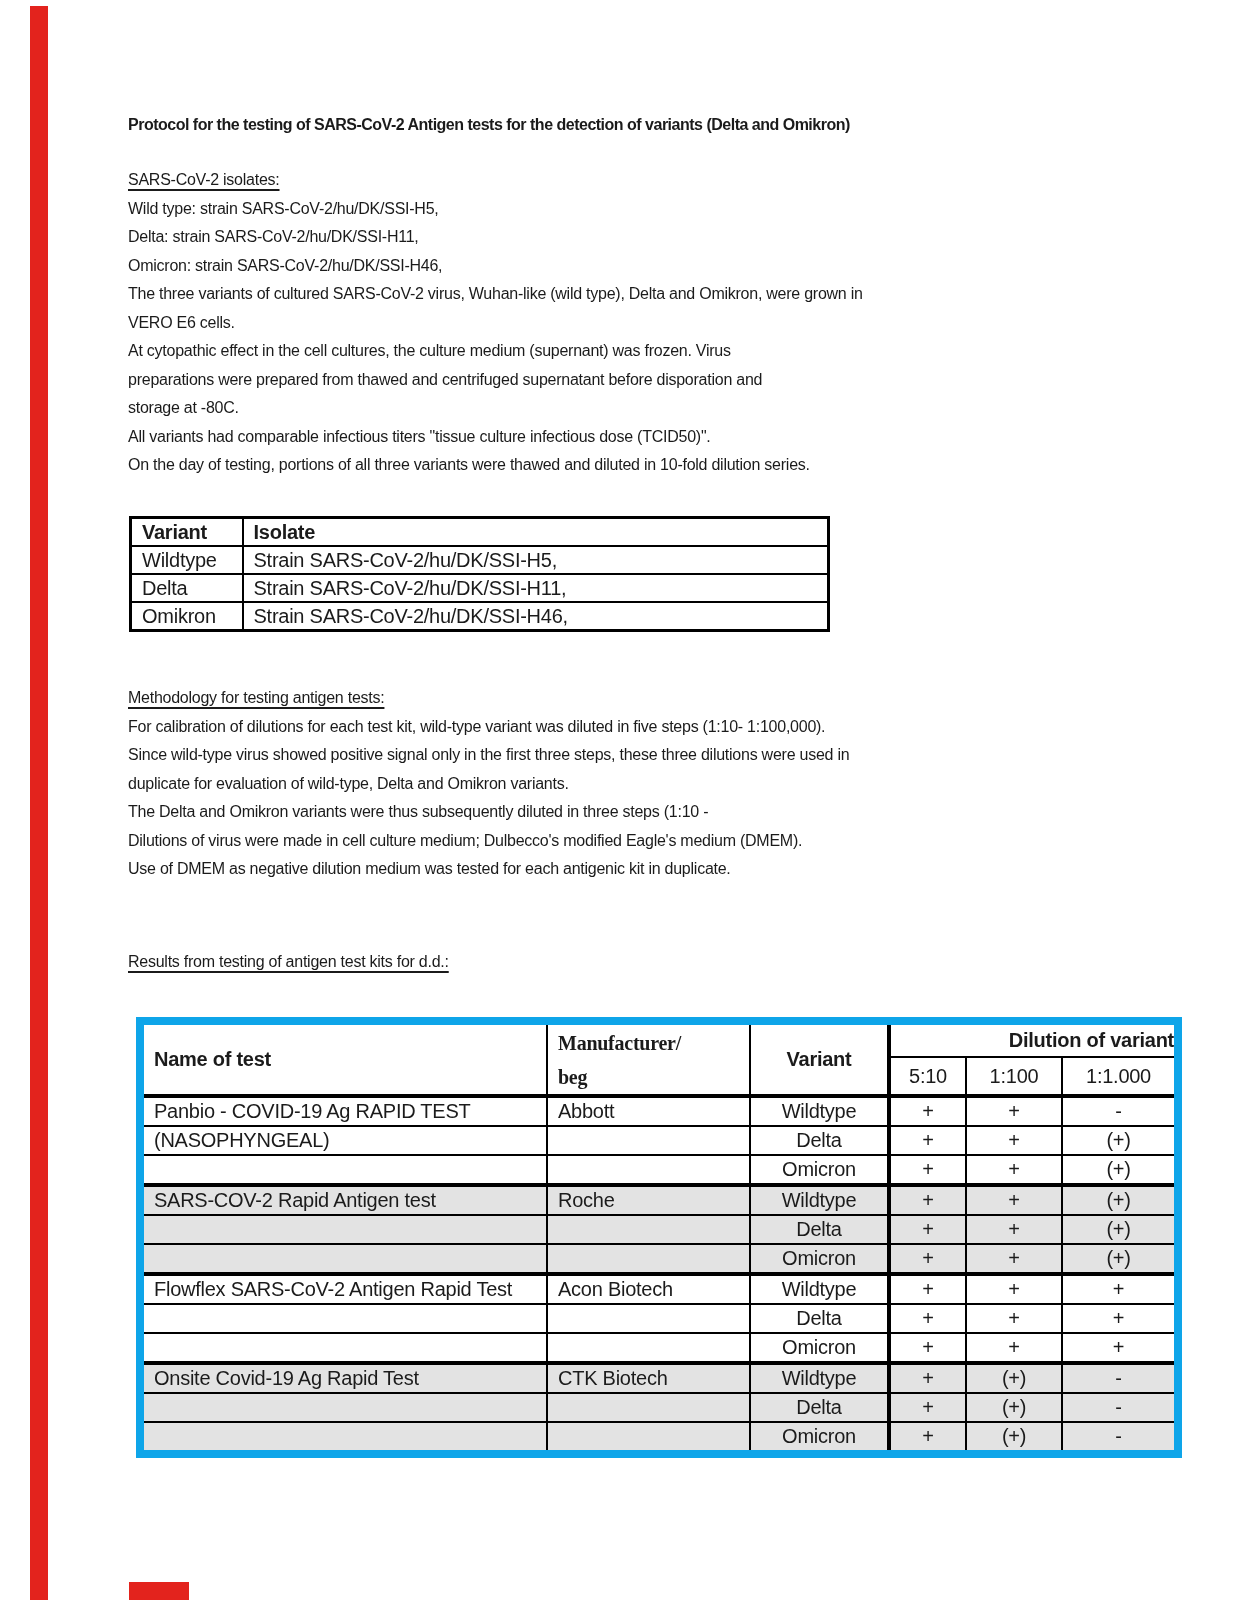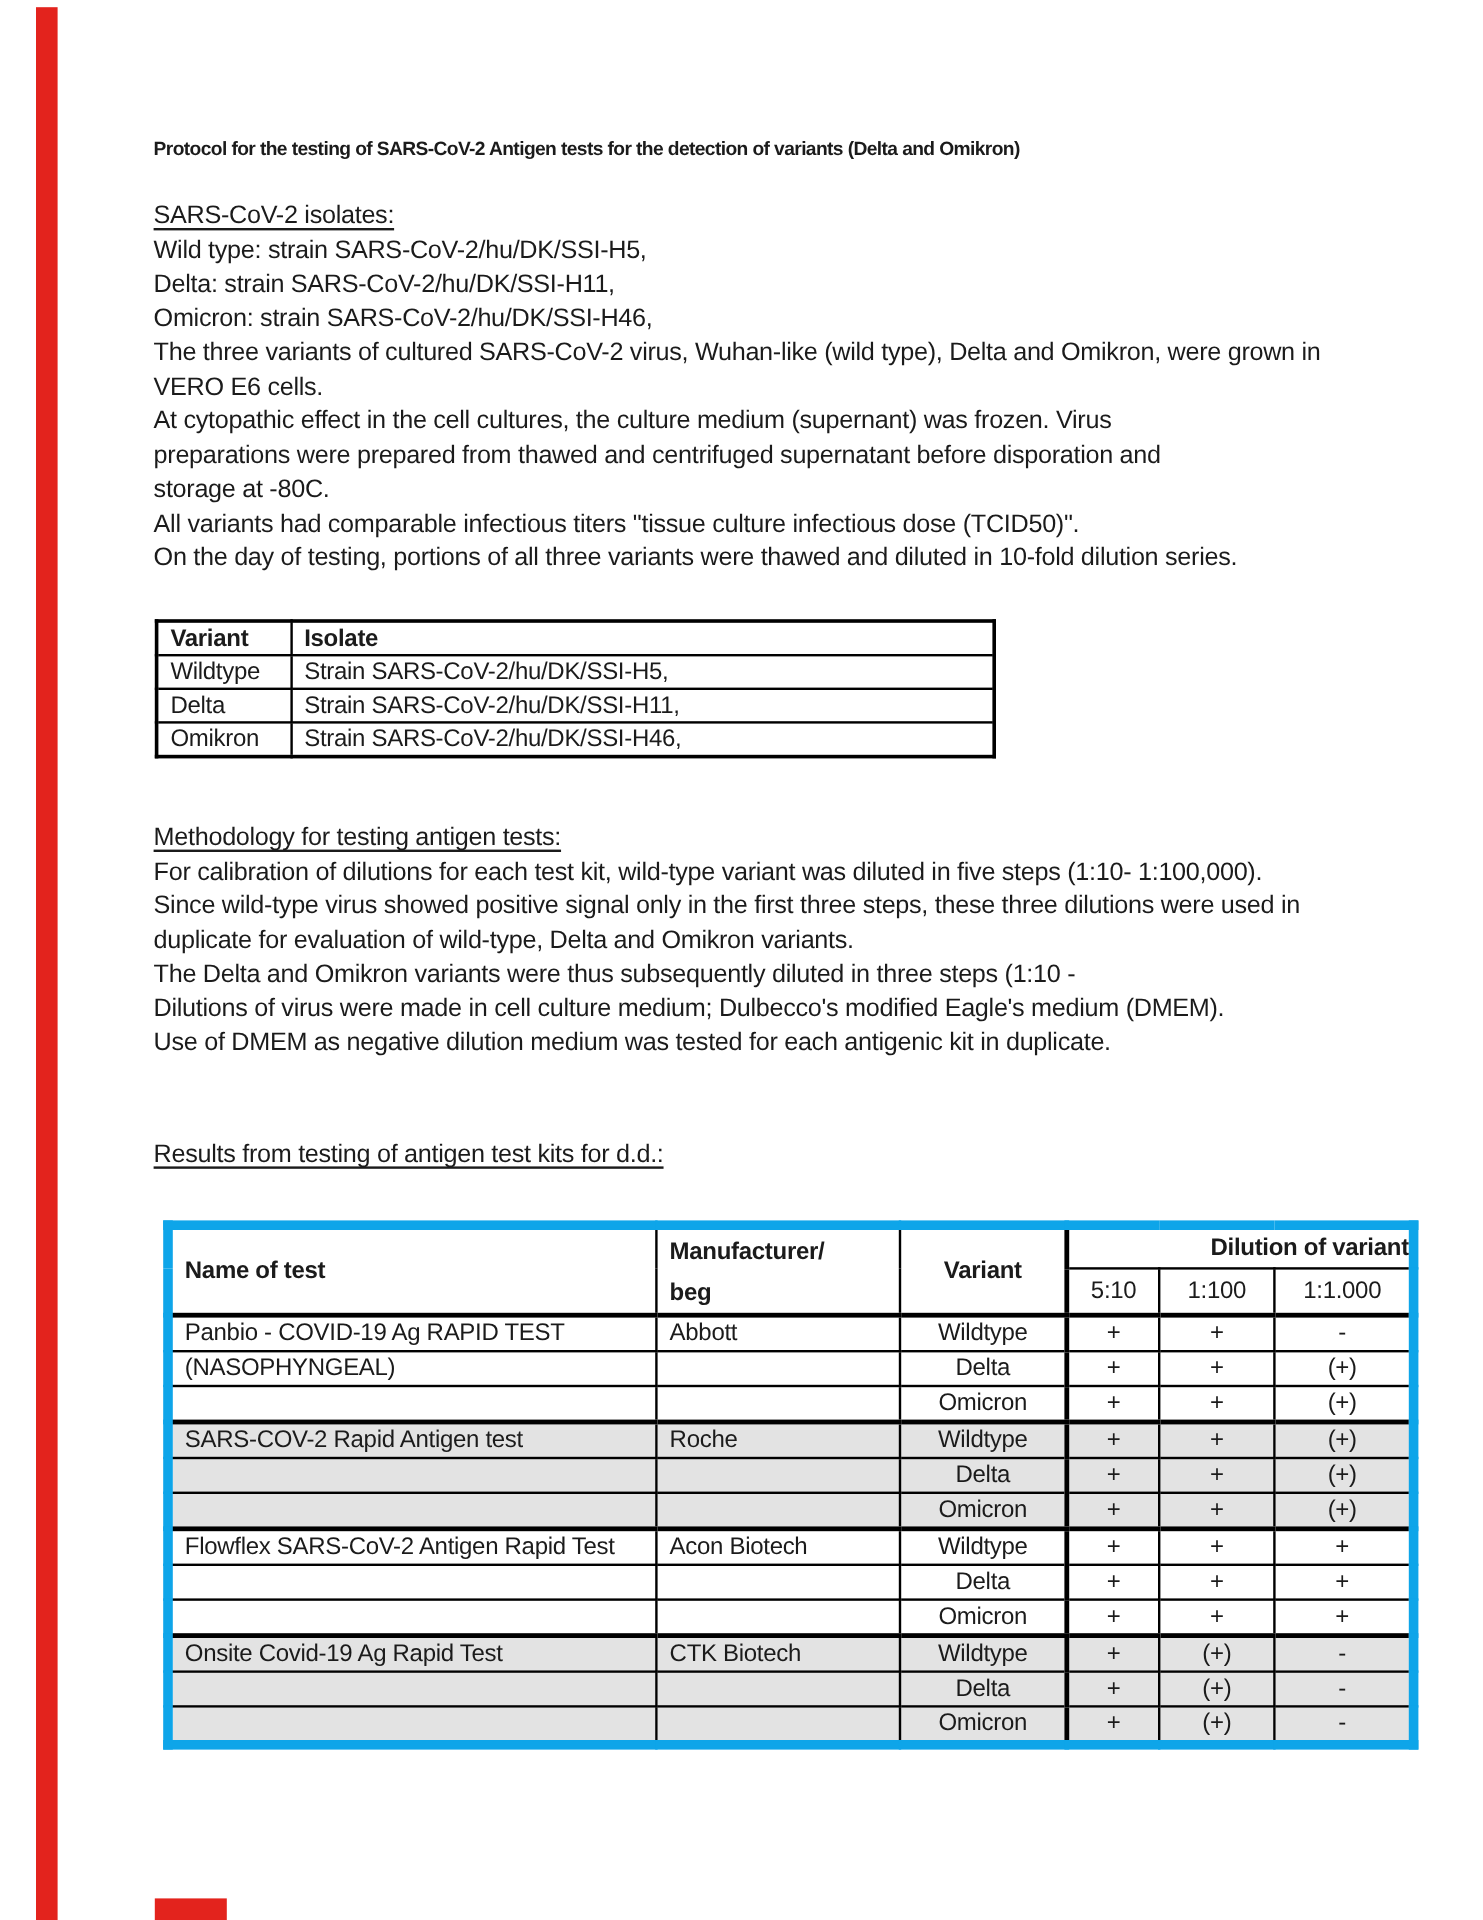--- a/index.html
+++ b/index.html
@@ -15,21 +15,21 @@
   .red-mark {
     position:absolute; left:129px; top:1582px; width:60px; height:18px;
     background:var(--accent-red,#e3231d);
   }
   .title {
     position:absolute; left:128px; top:116px; margin:0;
     font-size:16px; font-weight:bold; letter-spacing:-0.5px; white-space:nowrap;
   }
   .block { position:absolute; left:128px; }
   .line {
-    font-size:21px; line-height:28.5px; letter-spacing:-0.25px; white-space:nowrap;
+    font-size:16px; line-height:28.5px; letter-spacing:-0.25px; white-space:nowrap;
   }
   .underline {
     text-decoration:underline; text-decoration-thickness:1.5px; text-underline-offset:4px;
   }
   .results-heading { position:absolute; left:128px; top:948px; }
 
   
   table { border-collapse:collapse; table-layout:fixed;padding-left:40px; }
   .tbl { position:absolute; background:#fff; }
   .tbl th, .tbl td {
@@ -52,21 +52,21 @@
   .hvar, .cvar  { text-align:center; }
   .hgroup { text-align:right; height:31px; }
   .subhead th { font-weight:normal; text-align:center; height:36px; }
   .results td { height:27px; }
   .cd { text-align:center; }
   .thickL { border-left:4px solid #000 !important; }
   .results th[rowspan], .results tr.subhead th { border-bottom:4px solid #000; }
   .hgroup { border-bottom:2px solid #000; }
   tr.grp td { border-bottom:4px solid #000; }
   tr.shade td { background:var(--row-shade,#e3e3e3); }
-  .hmfr div { line-height:34px; }
+  .hmfr div { line-height:34px;font-family:Liberation Serif, serif; }
 </style>
 </head>
 <body>
 
 <div class="page">
 
   <div class="red-bar"></div>
   <div class="red-mark"></div>
 
   <h1 class="title">Protocol for the testing of SARS-CoV-2 Antigen tests for the detection of variants (Delta and Omikron)</h1>

